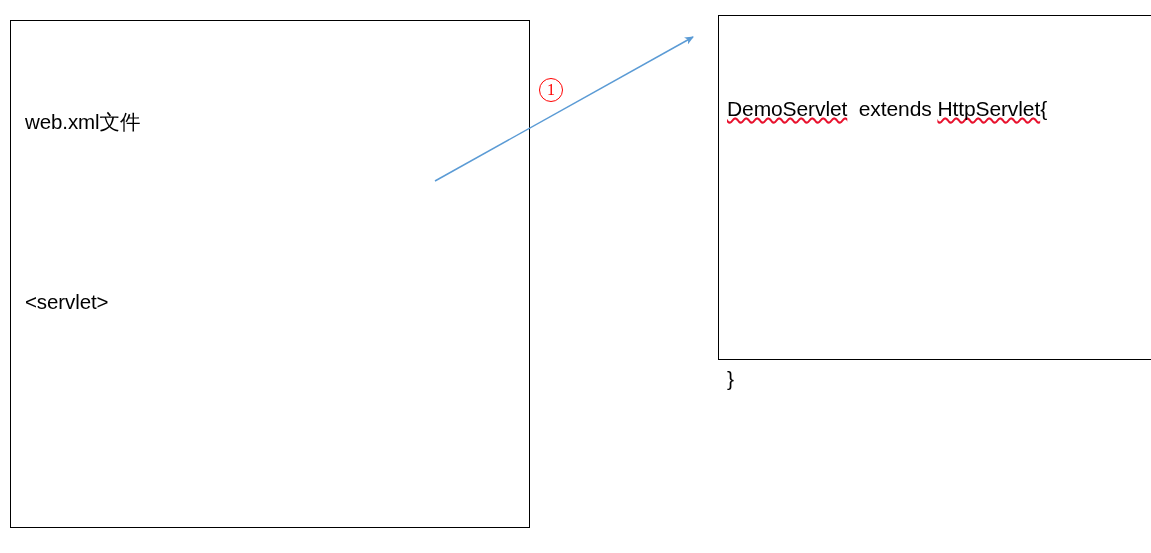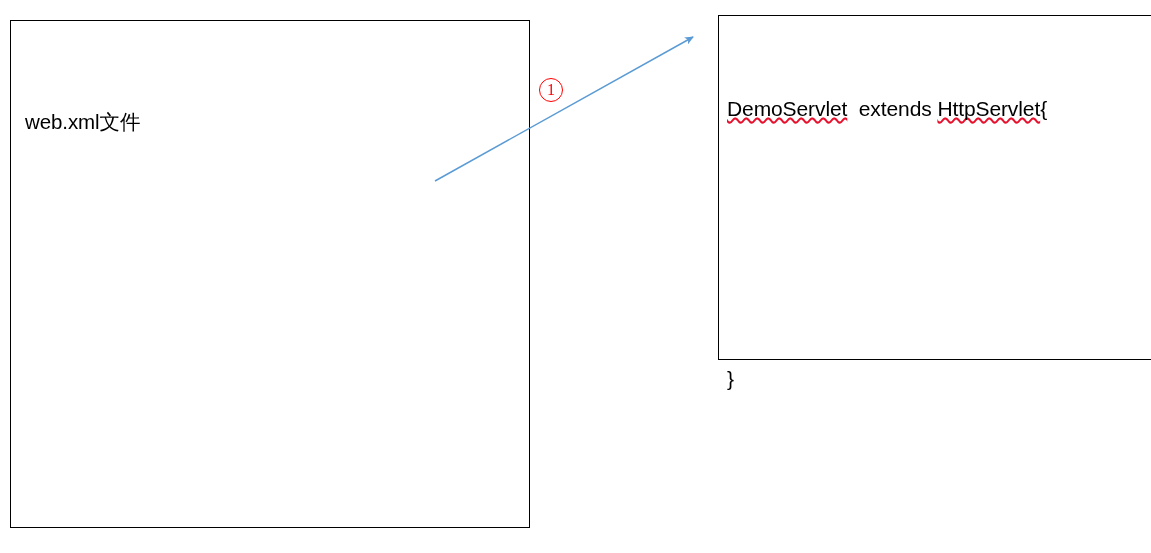--- a/index.html
+++ b/index.html
@@ -119,20 +119,21 @@
 </style>
 </head>
 <body>
 
 <div class="slide-canvas">
 
   <div class="text-box" id="webxml-box">
     <div class="code-block" id="webxml-code">
       <span class="code-line">web.xml文件</span>
       <span class="code-line blank"> </span>
+      <span class="code-line">&lt;servlet&gt;</span>
       <span class="code-line blank"> </span>
       
       
       
       
       
       
       
     </div>
   </div>

